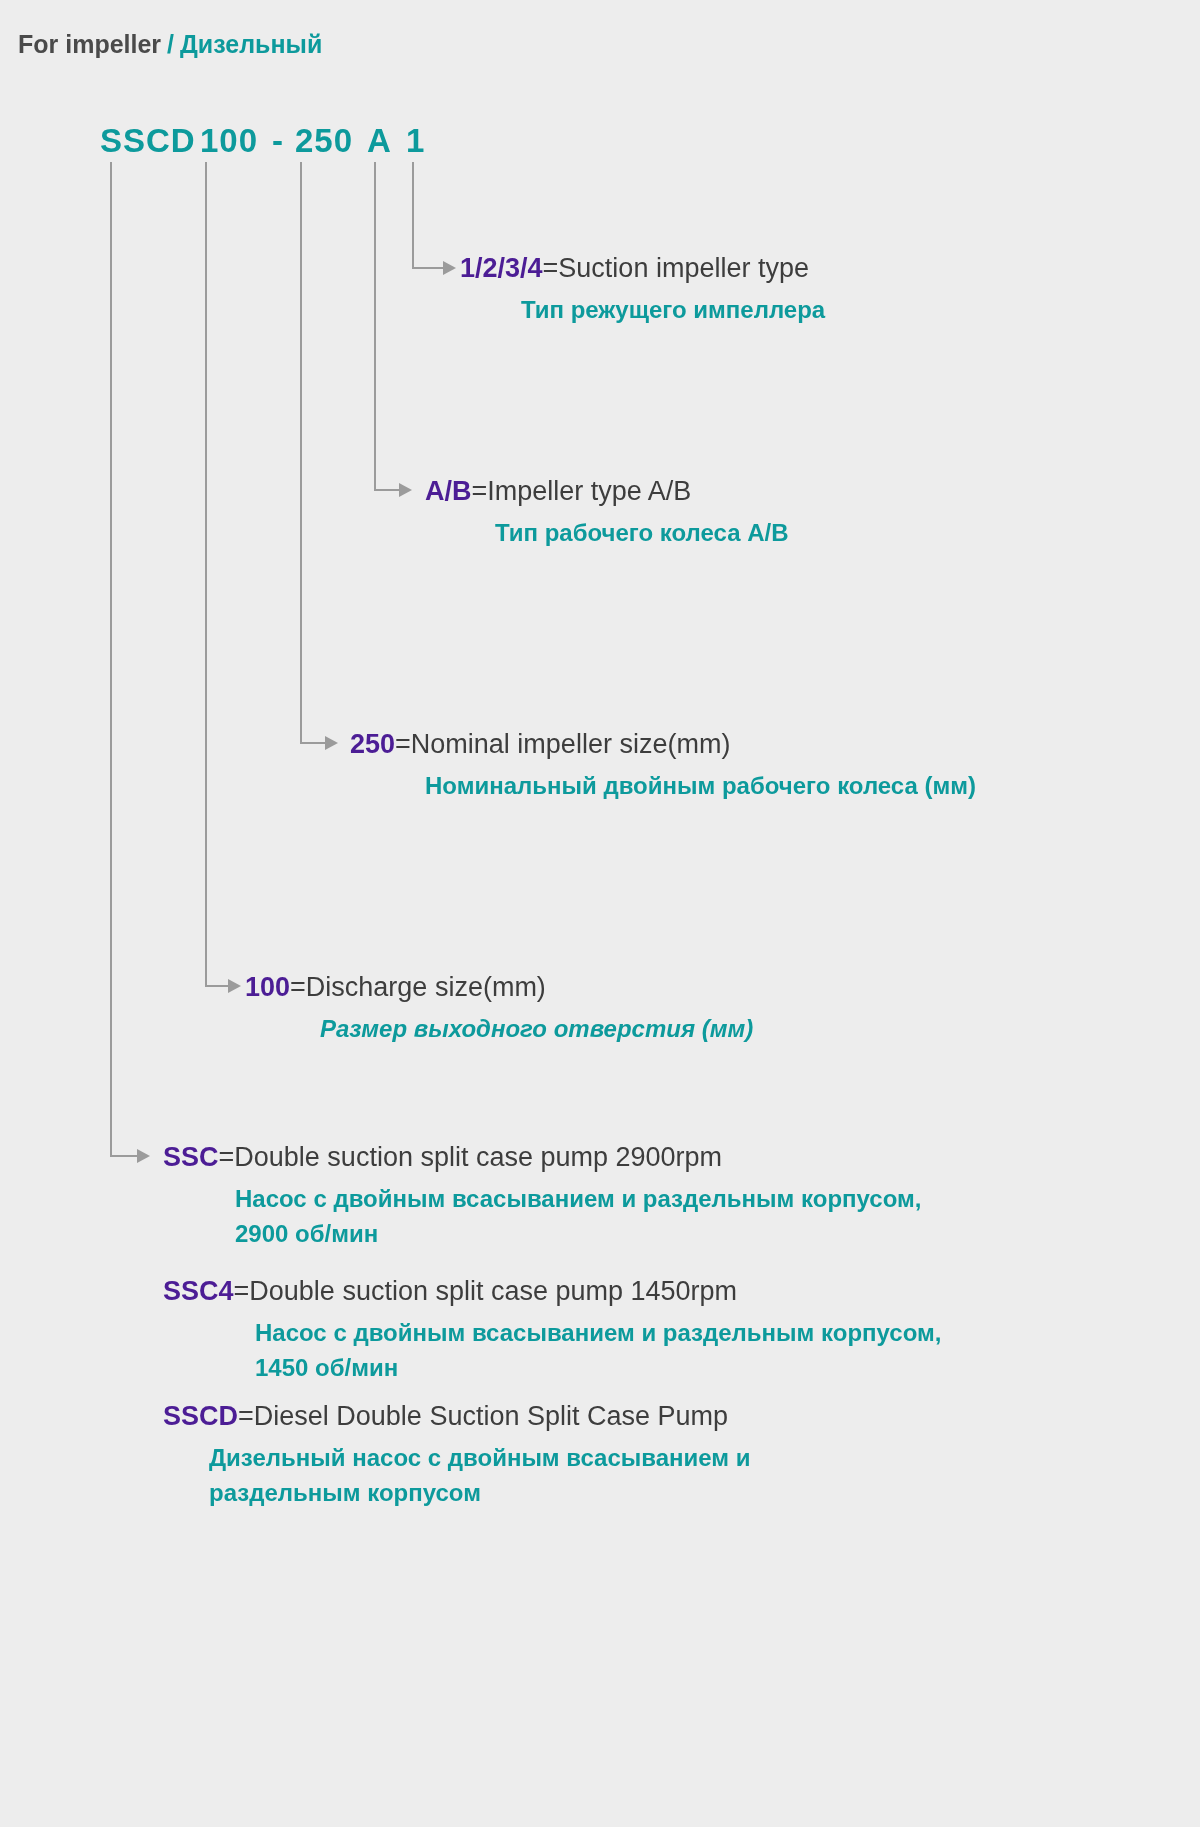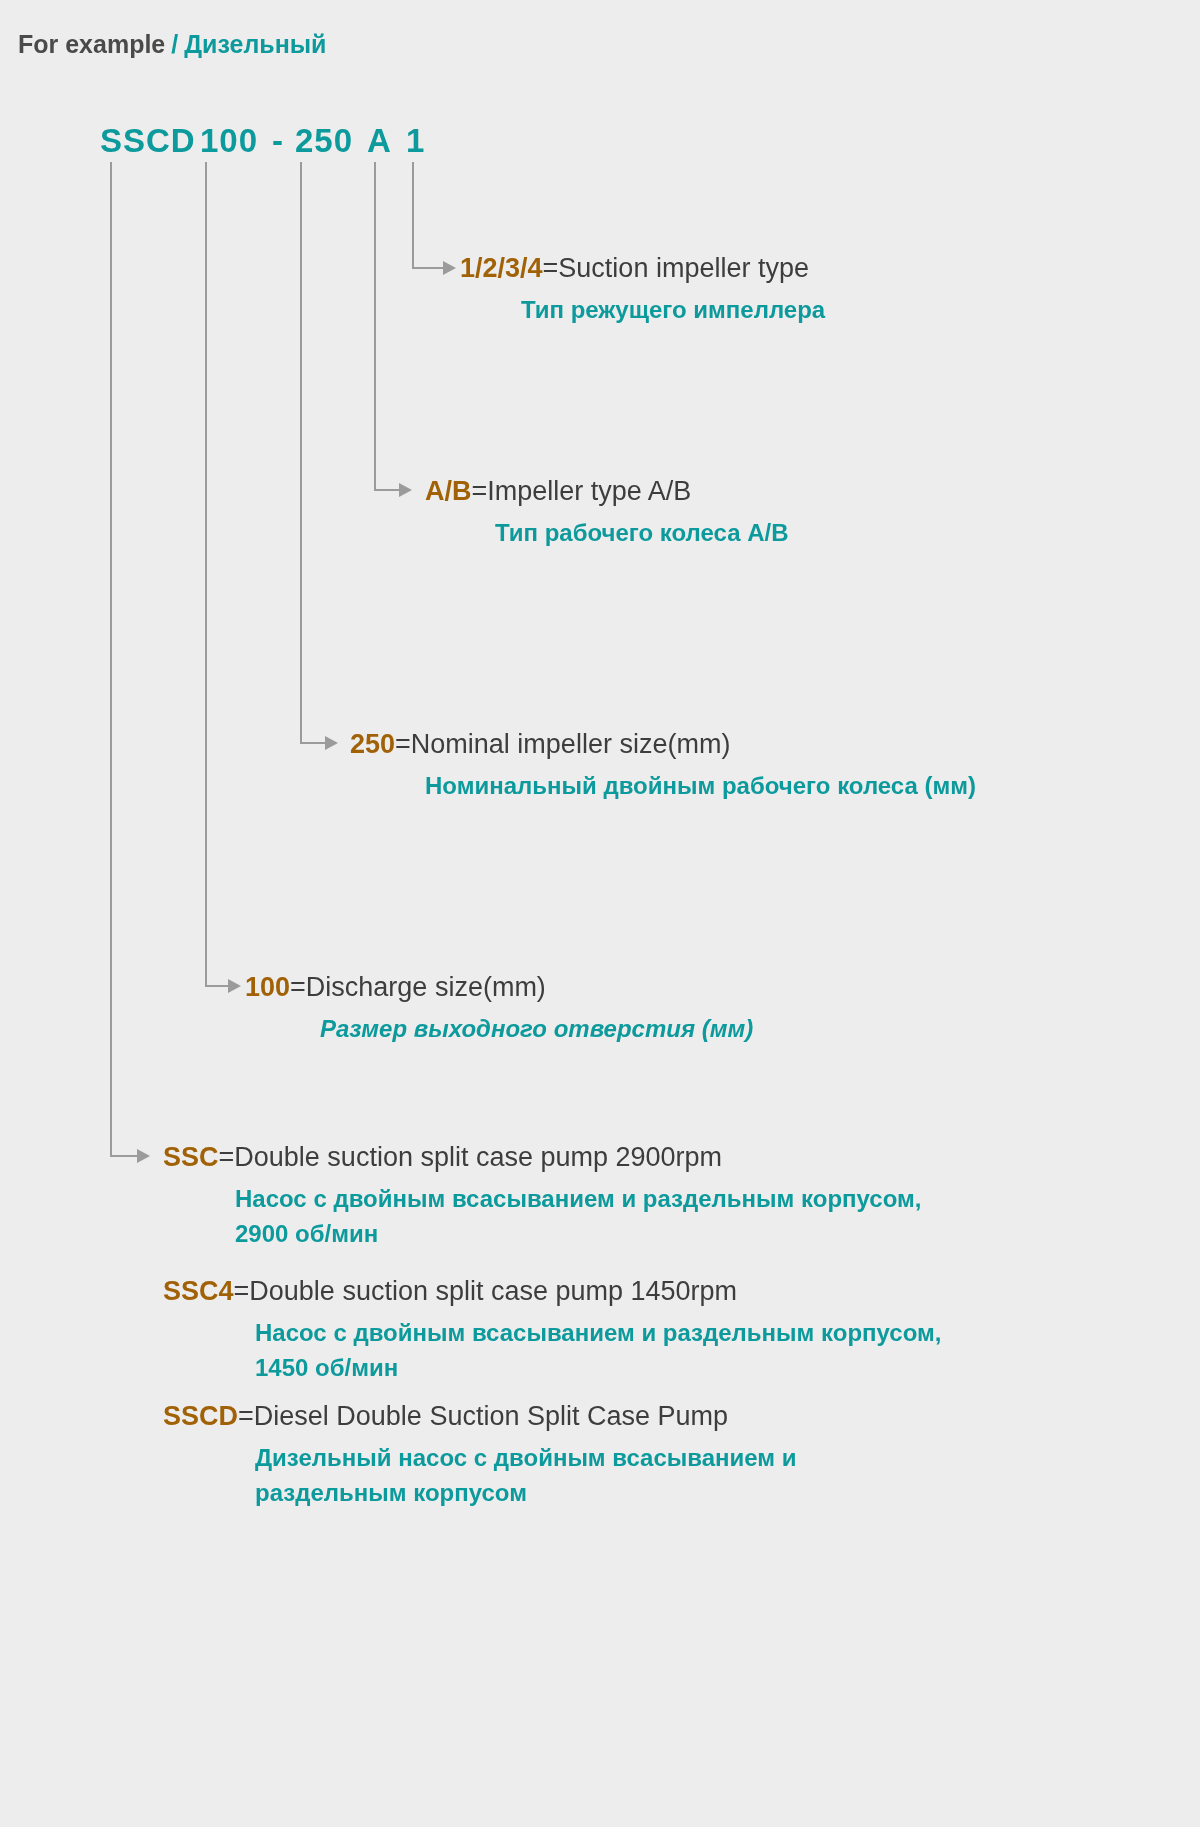--- a/index.html
+++ b/index.html
@@ -72,21 +72,21 @@
   .a5{left:137px; top:1149px;}
 
   .entry{position:absolute;}
   .entry .en{
     font-size:27px;
     color:#3d3d3d;
     white-space:nowrap;
   }
   .entry .en .code{
     font-weight:bold;
-    color:#a16207;
+    color:#4c1d95;
     margin-top:44px;
   }
   .entry .ru{
     margin-top:9px;
     font-size:24px;
     font-weight:bold;
     color:#0d9a9c;
     white-space:pre-line;
     line-height:1.45;
   }
@@ -103,29 +103,29 @@
   .e4{left:245px; top:972px;}
   .e4 .ru{margin-left:75px;font-style:italic;}
 
   .e5{left:163px; top:1142px;}
   .e5 .ru{margin-left:72px;}
 
   .e6{left:163px; top:1276px;}
   .e6 .ru{margin-left:92px;}
 
   .e7{left:163px; top:1401px;}
-  .e7 .ru{margin-left:92px;}
+  .e7 .ru{margin-left:46px;}
 </style>
 </head>
 <body>
 
 <div class="canvas">
 
   <div class="header">
-    <span class="en">For example</span><span class="sep">/</span><span class="ru">Дизельный</span>
+    <span class="en">For impeller</span><span class="sep">/</span><span class="ru">Дизельный</span>
   </div>
 
   <div class="model-code seg-sscd">SSCD</div>
   <div class="model-code seg-100">100</div>
   <div class="model-code seg-dash">-</div>
   <div class="model-code seg-250">250</div>
   <div class="model-code seg-a">A</div>
   <div class="model-code seg-1">1</div>
 
   <div class="line v v1"></div>

